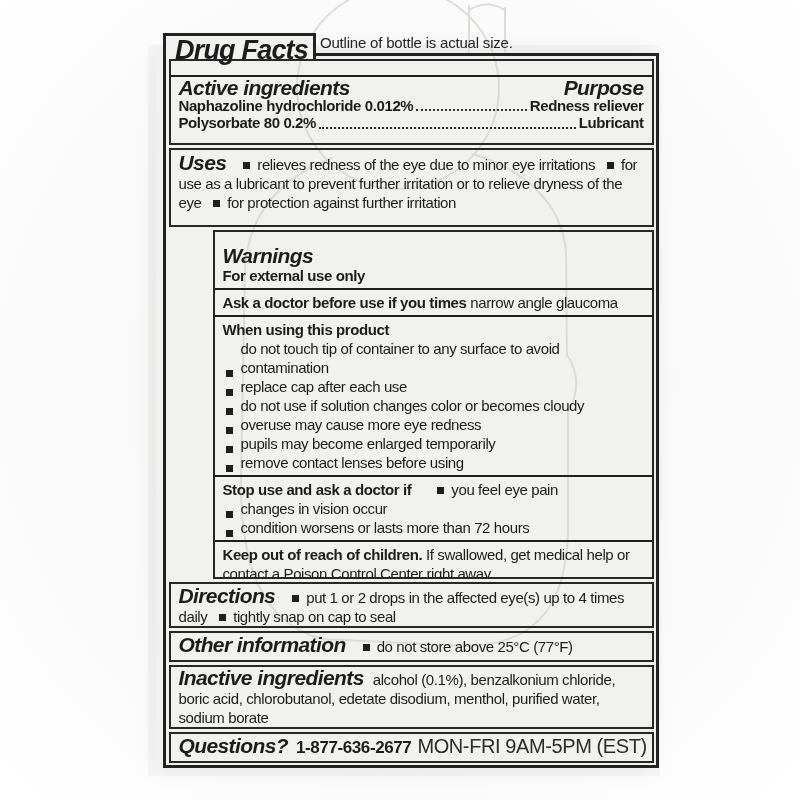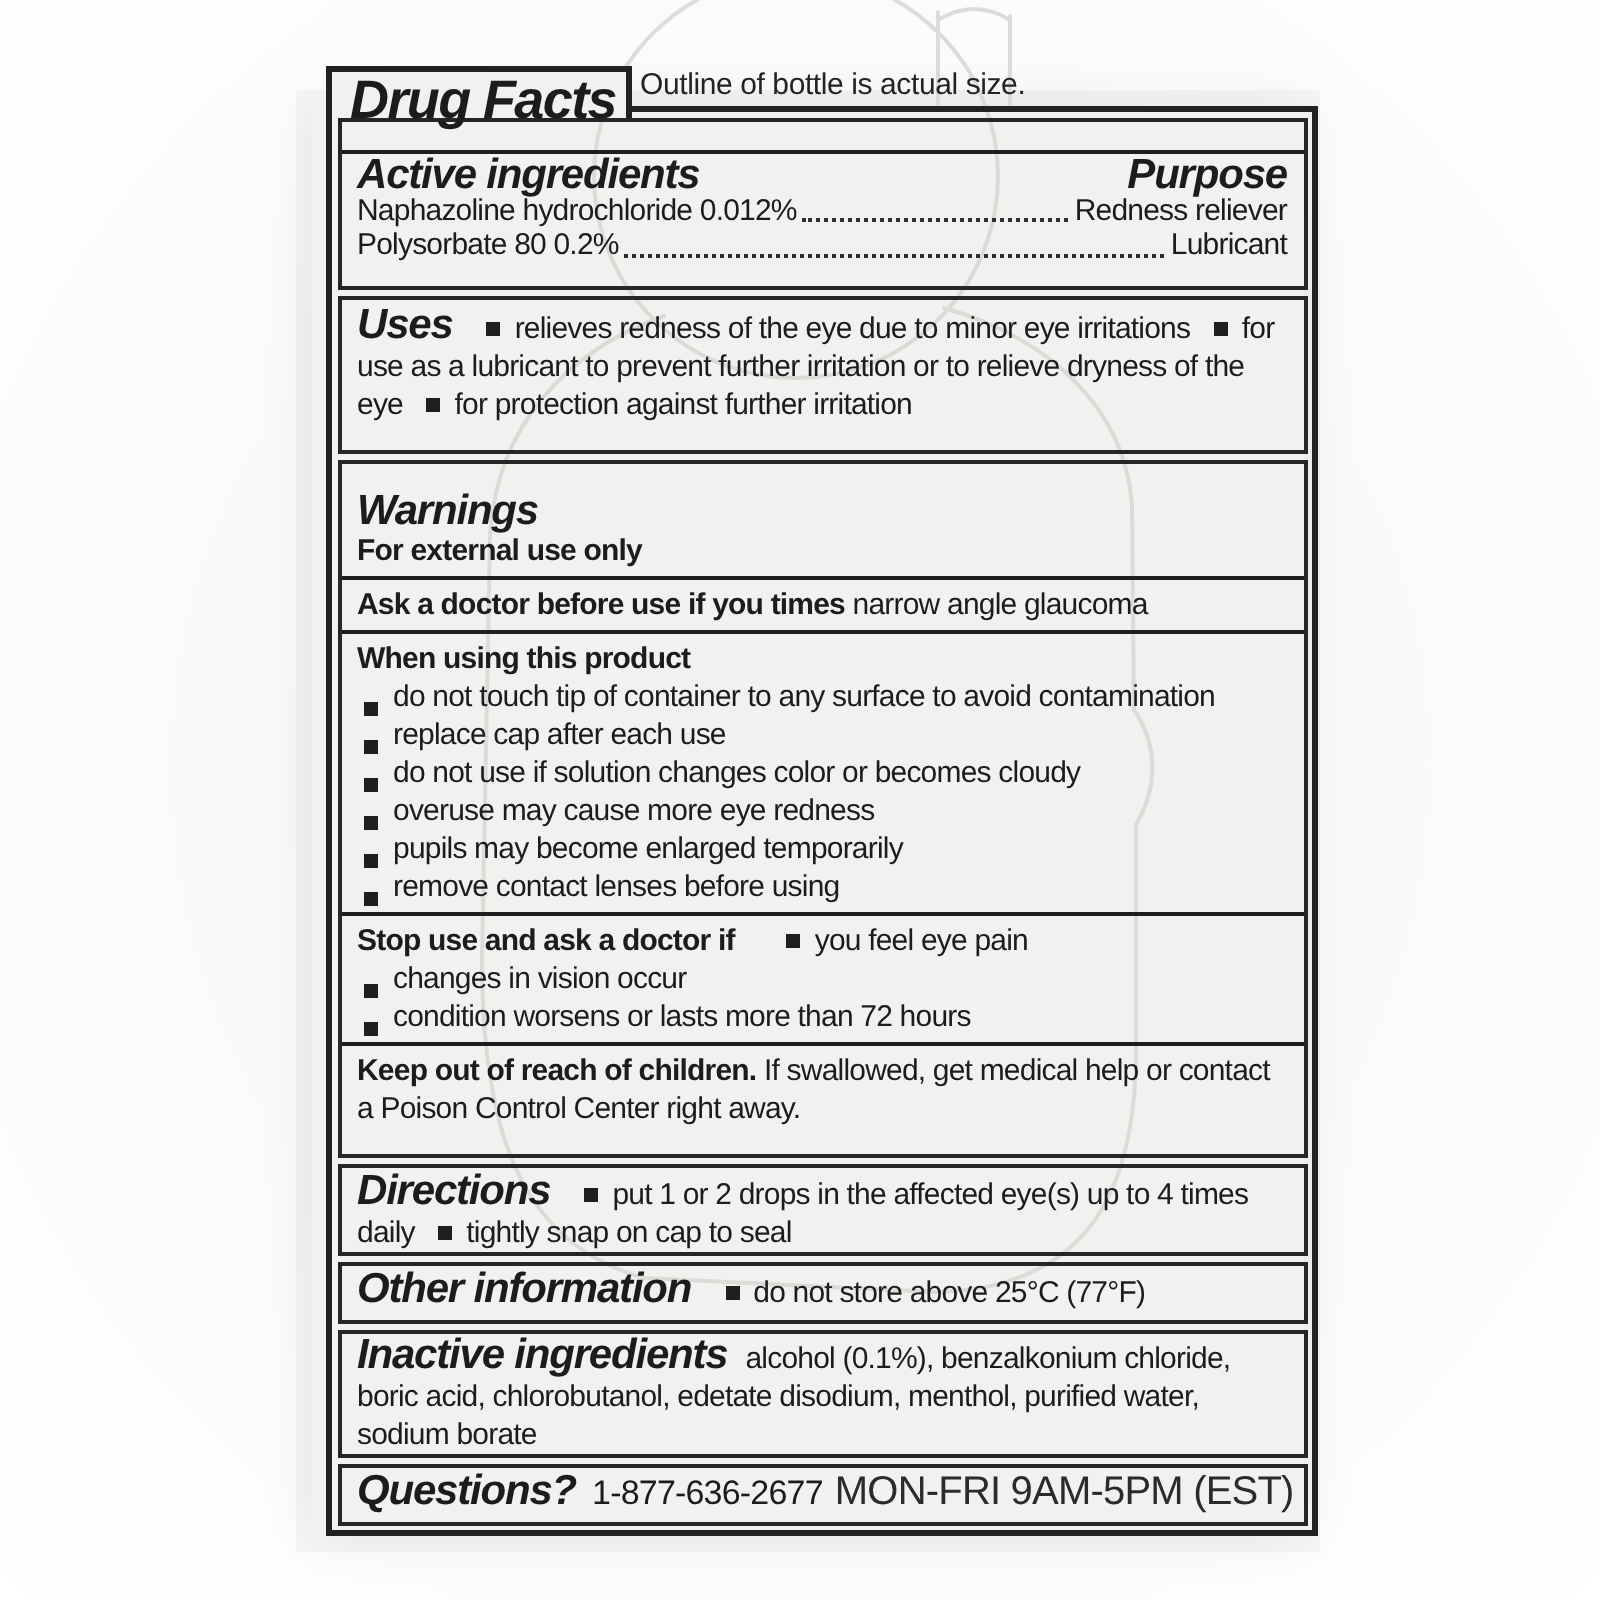--- a/index.html
+++ b/index.html
@@ -41,52 +41,52 @@
     font-size:27px; line-height:29px; letter-spacing:-0.8px;
     padding-left:9px; white-space:nowrap;
   }
   .sec {
     border:2px solid #262626; background:transparent;
     padding:3px 8px 4px; overflow:hidden;
     font-size:15px; line-height:19px; letter-spacing:-0.4px;
   }
   .s1 { height:86px; padding-top:0; }
   .s2 { height:79px; }
-  .s3 { flex:1; padding-top:14px; }
+  .s3 { flex:1; padding-top:14px;margin-left:44px; }
   .s4 { height:46px; padding-top:2px; }
   .s5 { height:31px; padding-top:2px; }
   .s6 { height:64px; padding-top:1px; }
   .s7 { height:31px; padding-top:2px; }
 
   .h2 {
     font-style:italic; font-weight:bold; font-size:21px; letter-spacing:-0.6px;
   }
   .inl { margin-right:9px; }
   .bld { font-weight:bold; }
 
   .df-rule { border-top:2.5px solid #1e1e1e; margin:14px -8px 0; }
   .rule    { border-top:2px solid #1e1e1e;  margin:3px -8px 3px; }
 
   .ai-head { display:flex; justify-content:space-between; align-items:baseline; margin-top:1px; }
   .ai-row  { display:flex; align-items:baseline; line-height:17.5px; }
-  .ai-row .nm, .ai-row .pp { white-space:nowrap; }
+  .ai-row .nm, .ai-row .pp { white-space:nowrap;font-weight:bold; }
   .leader { flex:1; border-bottom:2px dotted #2e2e2e; margin:0 3px 3px; align-self:flex-end; min-width:12px; }
 
   .blt {
     display:inline-block; width:7px; height:7px; background:#1f1f1f;
     margin:0 7px 1px 8px; flex:none;
   }
   .blt.gap-lg { margin-left:26px; }
   .li { display:flex; align-items:flex-end; }
   .li .blt { margin:6px 8px 0 3px; }
   .flow { margin:0; }
   .mb2 { margin-bottom:1px; }
 
   .q-row { margin:0; white-space:nowrap; }
-  .phone { font-weight:normal; font-size:17px; letter-spacing:-0.4px; margin-right:6px; }
+  .phone { font-weight:bold; font-size:17px; letter-spacing:-0.4px; margin-right:6px; }
   .hours { font-size:20px; letter-spacing:-0.4px; color:#2b2b2b; }
 </style>
 </head>
 <body>
 
 <div class="stage">
 
   <svg class="bottle-svg" width="800" height="800" viewBox="0 0 800 800">
     <g fill="none" stroke="#d8d8d4" stroke-width="2" opacity="0.9" stroke-linecap="round">
       <path d="M469,6 L469,52"></path>

